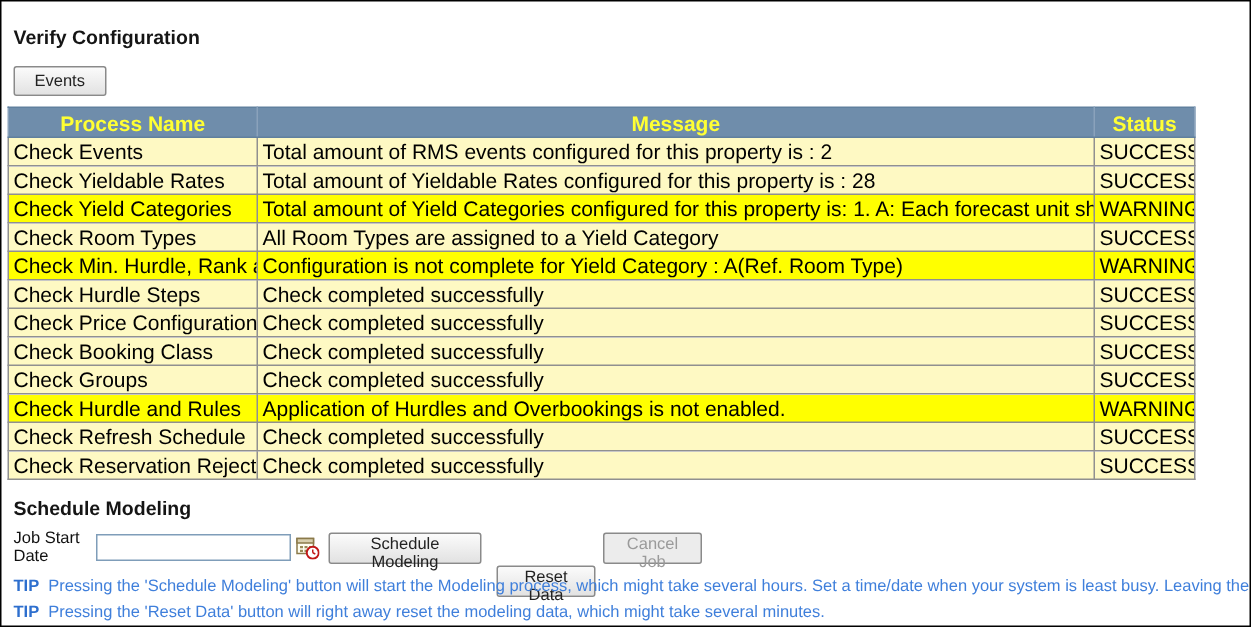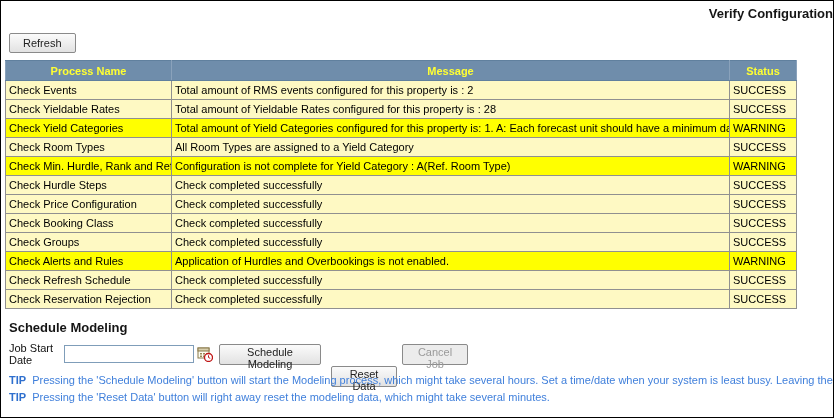--- a/index.html
+++ b/index.html
@@ -10,41 +10,40 @@
     border: 1px solid #000;
     background: #fff;
     font-family: "Liberation Sans", sans-serif;
     overflow: hidden;
     position: relative;
   }
   .page-title {
     font-size: 13px;
     font-weight: bold;
     color: #151515;
-    margin: 5px 0 0 8px;
-    text-align: right;
+    margin: 16px 0 0 8px;
   }
   .refresh-btn {
     display: inline-block;
     margin: 12px 0 0 8px;
     font-family: "Liberation Sans", sans-serif;
     font-size: 11px;
     color: #222;
     padding: 3px 13px;
     background: linear-gradient(#fbfbfb, #e2e2e2);
     border: 1px solid #8a8a8a;
     border-radius: 2px;
     cursor: pointer;
   }
   table.process-table {
     border-collapse: collapse;
     table-layout: fixed;
     margin: 7px 0 0 4px;
     width: 791px;
-    font-size: 11px;
+    font-size: 14px;
     border: 1px solid #5a5a5a;
   }
   .process-table th {
     background: #6f8dab;
     color: #ffff33;
     font-weight: bold;
     height: 20px;
     text-align: center;
     padding: 0 3px;
     border: 1px solid #8aa2bb;
@@ -112,21 +111,21 @@
   .tip-label { font-weight: bold; color: #2e6fce; margin-right: 6px; }
   .tip-text  { color: #3f7fdb; }
 </style>
 </head>
 <body>
 
 
 
 <div class="page-title">Verify Configuration</div>
 
-<button class="refresh-btn">Refresh</button>
+<button class="refresh-btn">Events</button>
 
 <table class="process-table">
   <colgroup>
     <col style="width:166px">
       <col style="width:558px">
       <col style="width:67px">
   </colgroup>
   <thead>
     <tr>
       <th>Process Name</th>
@@ -174,21 +173,21 @@
         <td>Check Booking Class</td>
         <td>Check completed successfully</td>
         <td>SUCCESS</td>
       </tr>
       <tr>
         <td>Check Groups</td>
         <td>Check completed successfully</td>
         <td>SUCCESS</td>
       </tr>
       <tr class="warning">
-        <td>Check Alerts and Rules</td>
+        <td>Check Hurdle and Rules</td>
         <td>Application of Hurdles and Overbookings is not enabled.</td>
         <td>WARNING</td>
       </tr>
       <tr>
         <td>Check Refresh Schedule</td>
         <td>Check completed successfully</td>
         <td>SUCCESS</td>
       </tr>
       <tr>
         <td>Check Reservation Rejection</td>

